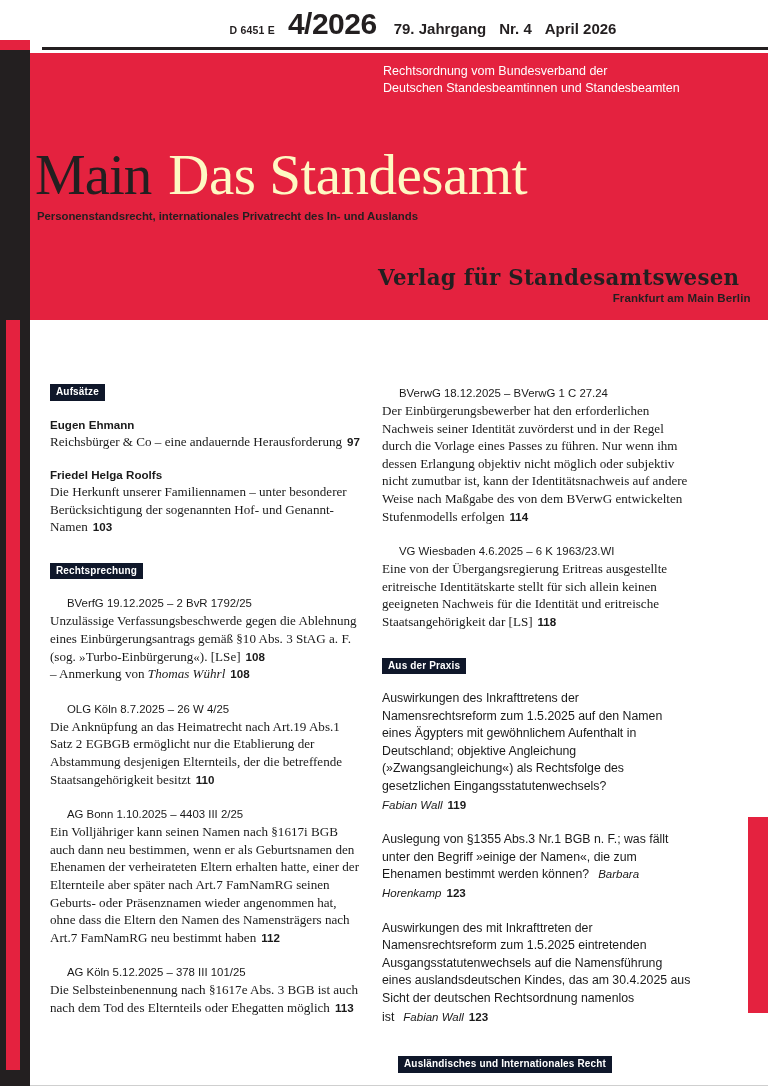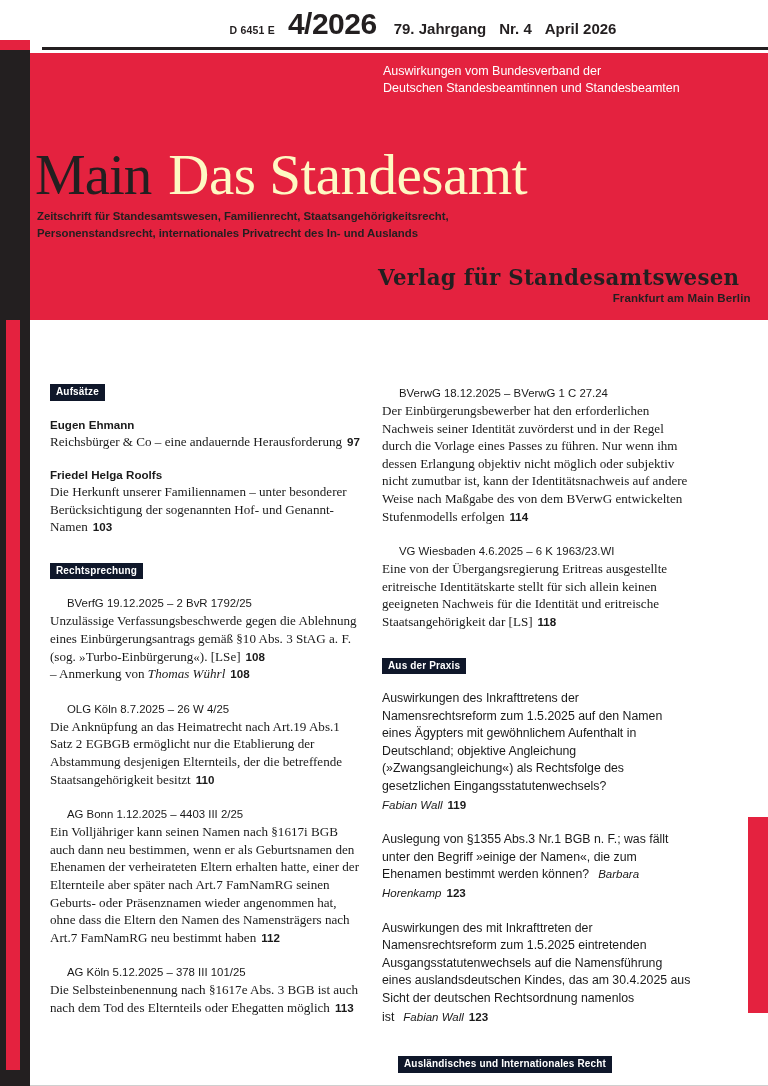--- a/index.html
+++ b/index.html
@@ -273,31 +273,30 @@
         <span>79. Jahrgang</span>
         <span>Nr. 4</span>
         <span>April 2026</span>
       </span>
     </div>
   </div>
 
   <div class="masthead">
 
     <div class="publisher-line">
-      <div>Auswirkungen vom Bundesverband der</div>
+      <div>Rechtsordnung vom Bundesverband der</div>
       <div>Deutschen Standesbeamtinnen und Standesbeamten</div>
     </div>
 
     <div class="title-row">
       <span class="title-staz">Main</span>
       <span class="title-main">Das Standesamt</span>
     </div>
 
     <div class="subtitle">
-      <div>Zeitschrift für Standesamtswesen, Familienrecht, Staatsangehörigkeitsrecht,</div>
       <div>Personenstandsrecht, internationales Privatrecht des In- und Auslands</div>
     </div>
 
     <div class="verlag">
       <div class="verlag-name">Verlag für Standesamtswesen</div>
       <div class="verlag-city">Frankfurt am Main  Berlin</div>
     </div>
   </div>
 
   <div class="contents">
@@ -337,21 +336,21 @@
       </div>
 
       <div style="margin-top:18px;">
         <div class="entry-ref">OLG Köln 8.7.2025 – 26 W 4/25</div>
         <div class="entry">
           <span>Die Anknüpfung an das Heimatrecht nach Art.19 Abs.1 Satz 2 EGBGB ermöglicht nur die Etablierung der Abstammung desjenigen Elternteils, der die betreffende Staatsangehörigkeit besitzt</span><span class="pg">110</span>
         </div>
       </div>
 
       <div style="margin-top:18px;">
-        <div class="entry-ref">AG Bonn 1.12.2025 – 4403 III 2/25</div>
+        <div class="entry-ref">AG Bonn 1.10.2025 – 4403 III 2/25</div>
         <div class="entry">
           <span>Ein Volljähriger kann seinen Namen nach §1617i BGB auch dann neu bestimmen, wenn er als Geburtsnamen den Ehenamen der verheirateten Eltern erhalten hatte, einer der Elternteile aber später nach Art.7 FamNamRG seinen Geburts- oder Präsenznamen wieder angenommen hat, ohne dass die Eltern den Namen des Namensträgers nach Art.7 FamNamRG neu bestimmt haben</span><span class="pg">112</span>
         </div>
       </div>
 
       <div style="margin-top:18px;">
         <div class="entry-ref">AG Köln 5.12.2025 – 378 III 101/25</div>
         <div class="entry">
           <span>Die Selbsteinbenennung nach §1617e Abs. 3 BGB ist auch nach dem Tod des Elternteils oder Ehegatten möglich</span><span class="pg">113</span>
         </div>

